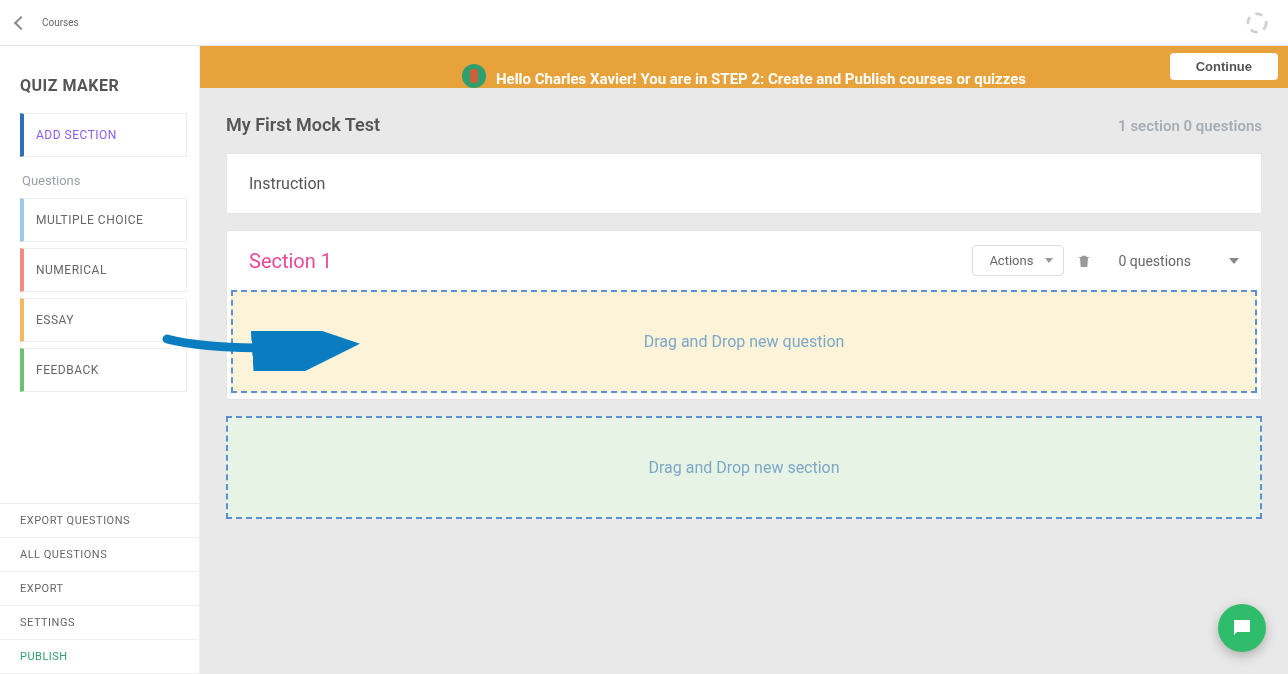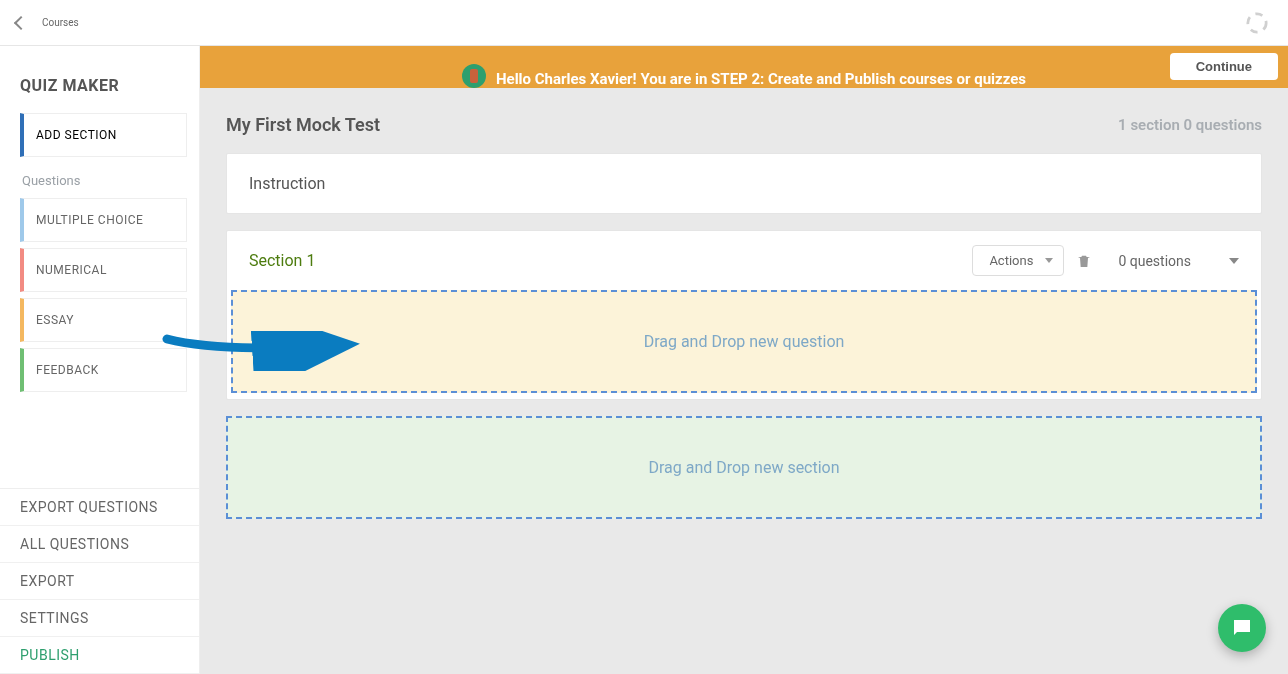--- a/index.html
+++ b/index.html
@@ -76,21 +76,21 @@
     font-size: 12px;
     color: #666;
     letter-spacing: 0.5px;
     margin-bottom: 6px;
     cursor: pointer;
     position: relative;
   }
   .menu-item.active {
     color: #2f6fb7;
   }
-  .menu-item.add-section { border-left-color: #2f6fb7; color:#000000; font-weight:400; }
+  .menu-item.add-section { border-left-color: #2f6fb7; color:#8b5cf6; font-weight:400; }
   .menu-item.mc { border-left-color: #9fc9ea; }
   .menu-item.num { border-left-color: #f28b82; }
   .menu-item.essay { border-left-color: #f4b860; }
   .menu-item.fib { border-left-color: #9b6cc9; }
   .menu-item.fb { border-left-color: #6fbf73; }
 
   .questions-label {
     font-size: 13px;
     color: #9aa0a6;
     padding: 10px 0 10px 2px;
@@ -98,21 +98,21 @@
 
   .sidebar-bottom {
     position: absolute;
     bottom: 0;
     left: 0;
     right: 0;
     border-top: 1px solid #eee;
   }
   .sidebar-bottom .bottom-item {
     padding: 10px 20px;
-    font-size: 14px;
+    font-size: 11px;
     color: #666;
     letter-spacing: 0.5px;
     border-bottom: 1px solid #f0f0f0;
     cursor: pointer;
   }
   .sidebar-bottom .bottom-item.publish { color: #2e9f6e; }
 
   
   .main {
     flex: 1;
@@ -157,21 +157,21 @@
     font-weight: 600;
     cursor: pointer;
   }
 
   .content {
     padding: 26px 26px 0 26px;
   }
   .title-row {
     display: flex;
     justify-content: space-between;
-    align-items: center;
+    align-items: flex-end;
     margin-bottom: 18px;
   }
   .page-title {
     font-size: 18px;
     font-weight: 600;
     color: #555;
   }
   .counts {
     font-size: 15px;
     color: #a8adb2;
@@ -189,22 +189,22 @@
     color: #555;
     font-size: 16px;
   }
 
   .section-panel .section-header {
     display: flex;
     align-items: center;
     padding: 14px 22px;
   }
   .section-title {
-    font-size: 16px;
-    color: #4d7c0f;
+    font-size: 20px;
+    color: #ec4899;
     flex: 1;
   }
   .actions-dropdown {
     border: 1px solid #ddd;
     border-radius: 4px;
     padding: 7px 30px 7px 16px;
     font-size: 13px;
     color: #666;
     position: relative;
     cursor: pointer;

